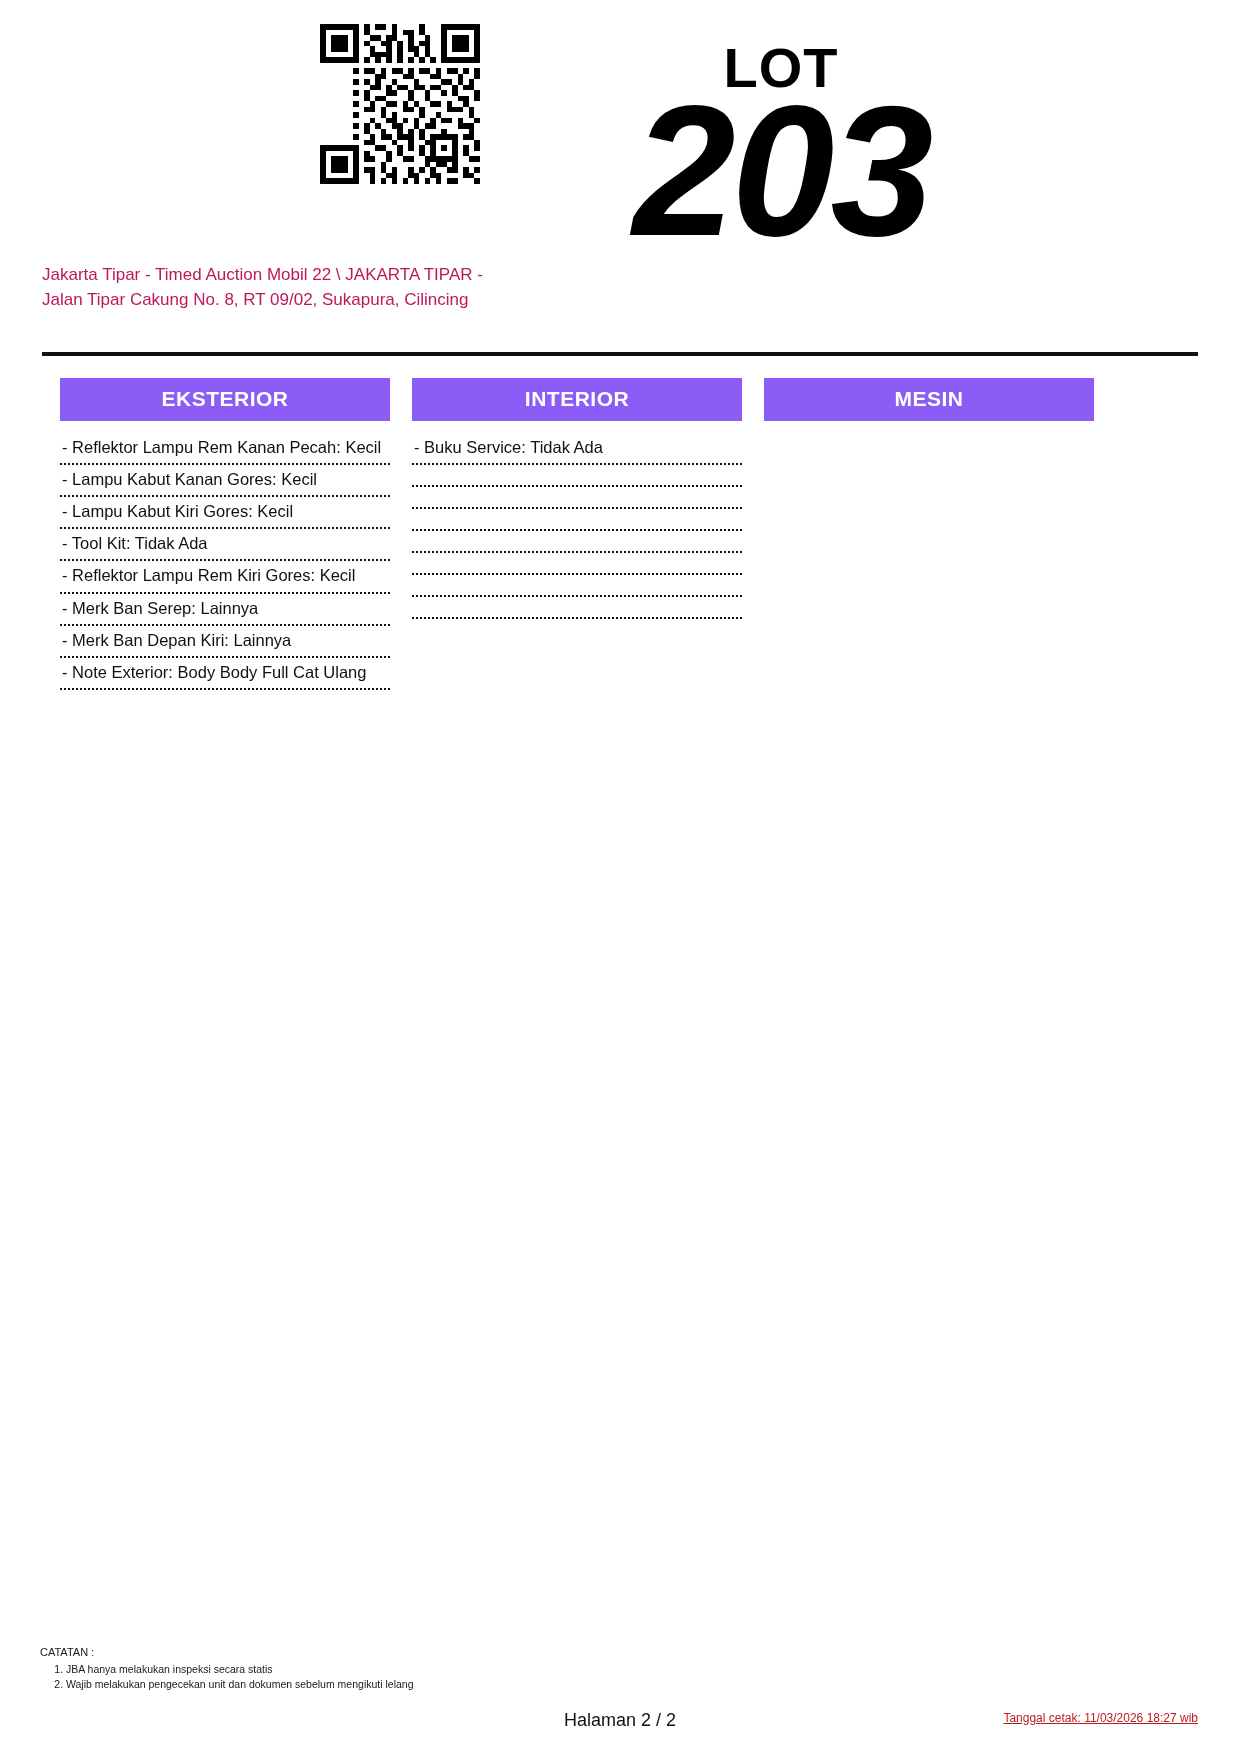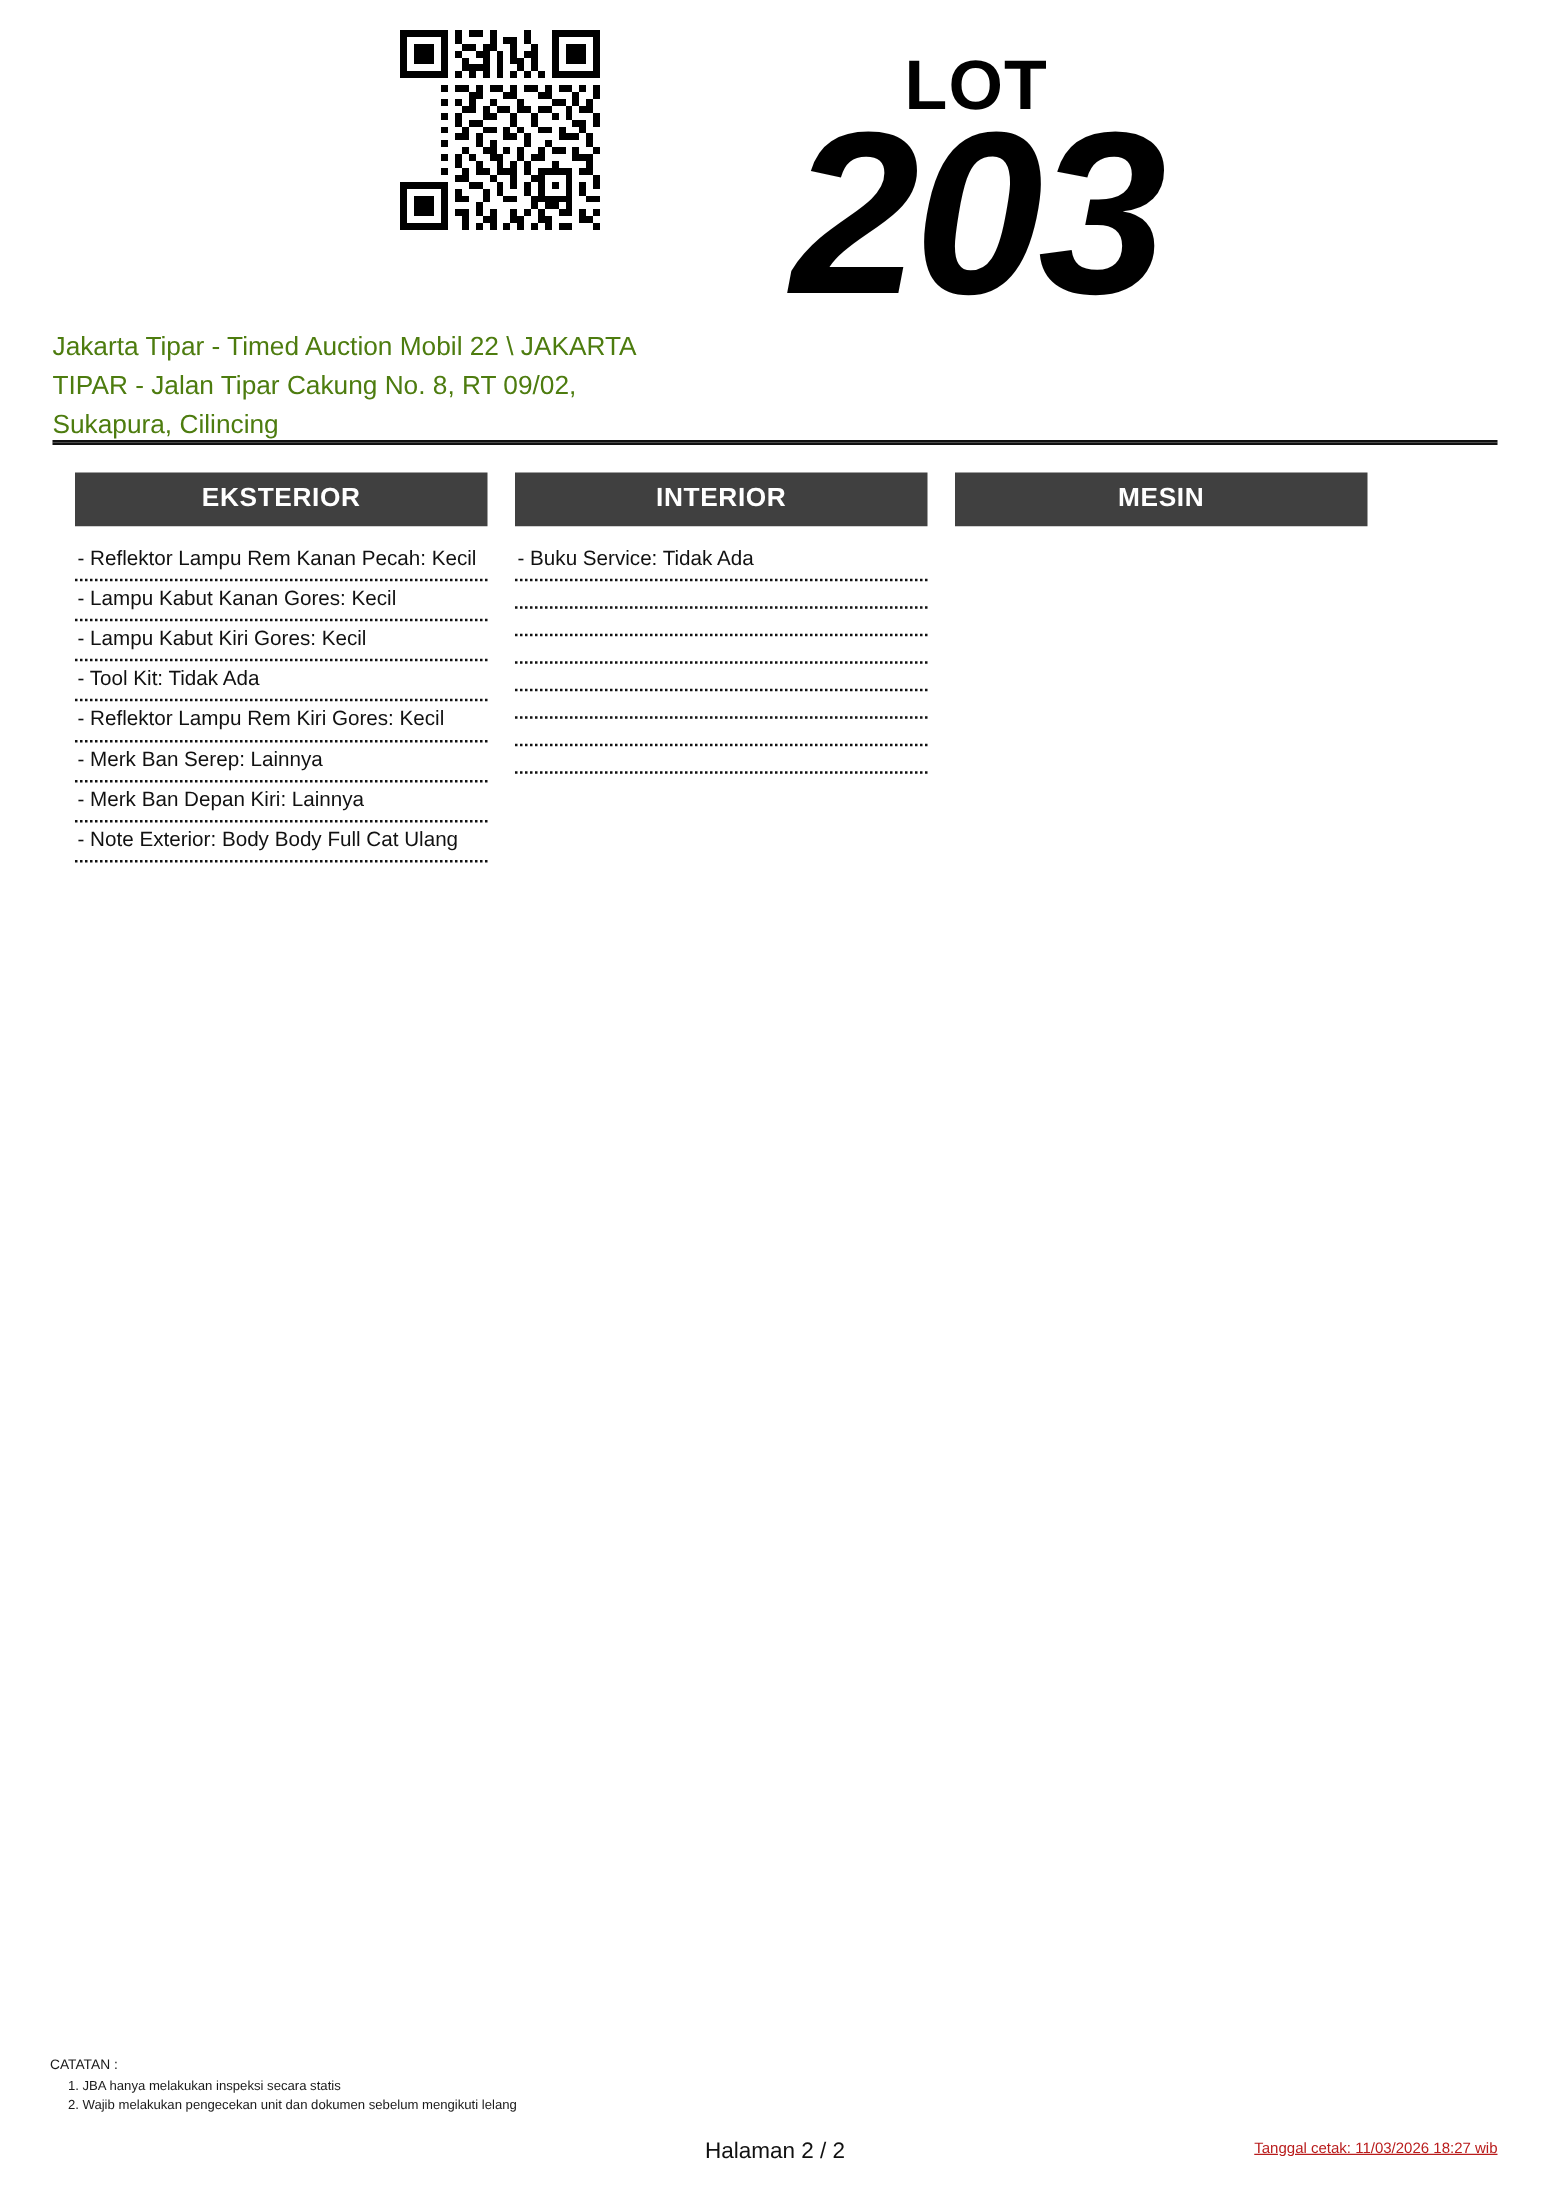--- a/index.html
+++ b/index.html
@@ -63,23 +63,23 @@
     color: #000;
     font-family: "Liberation Sans", sans-serif;
     font-style: italic;
   }
 
   .auction-info {
     position: absolute;
     left: 42px;
     top: 262px;
     width: 470px;
-    font-size: 21px;
+    font-size: 17px;
     line-height: 1.48;
-    color: #4d7c0f;
+    color: #be185d;
   }
 
   .rule-double {
     position: absolute;
     left: 42px;
     top: 352px;
     width: 1156px;
     border-top: 2px solid #111;
     border-bottom: 2px solid #111;
     height: 3px;
@@ -92,21 +92,21 @@
     left: 60px;
     top: 378px;
     width: 1120px;
     display: flex;
     gap: 22px;
   }
   .col {
     width: 330px;
   }
   .col-title {
-    background: #404040;
+    background: #8b5cf6;
     color: #fff;
     text-align: center;
     font-size: 21px;
     font-weight: bold;
     letter-spacing: 0.5px;
     padding: 9px 0 10px 0;
     margin-bottom: 12px;
   }
   .rows { }
   .row {

